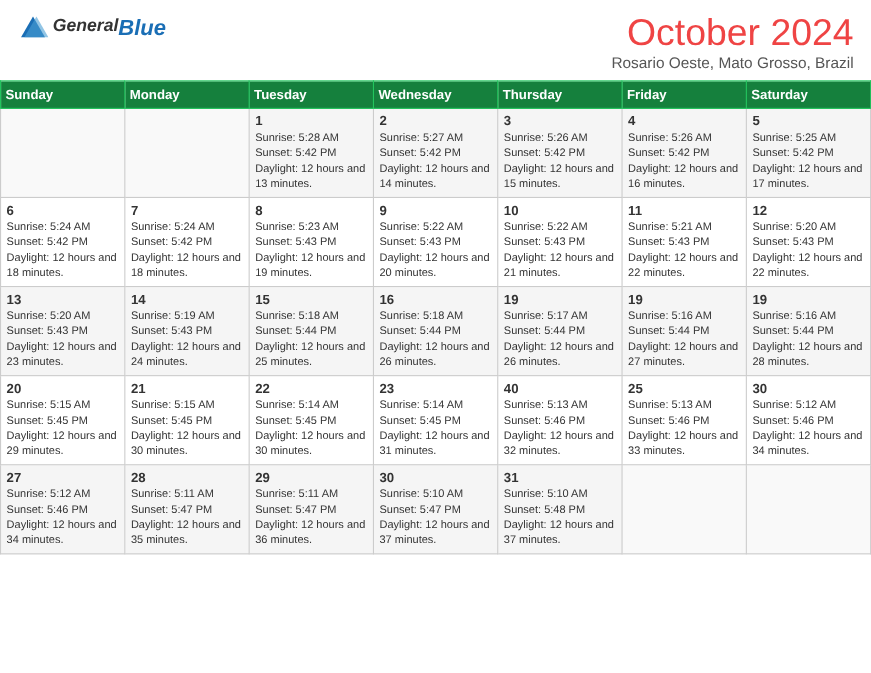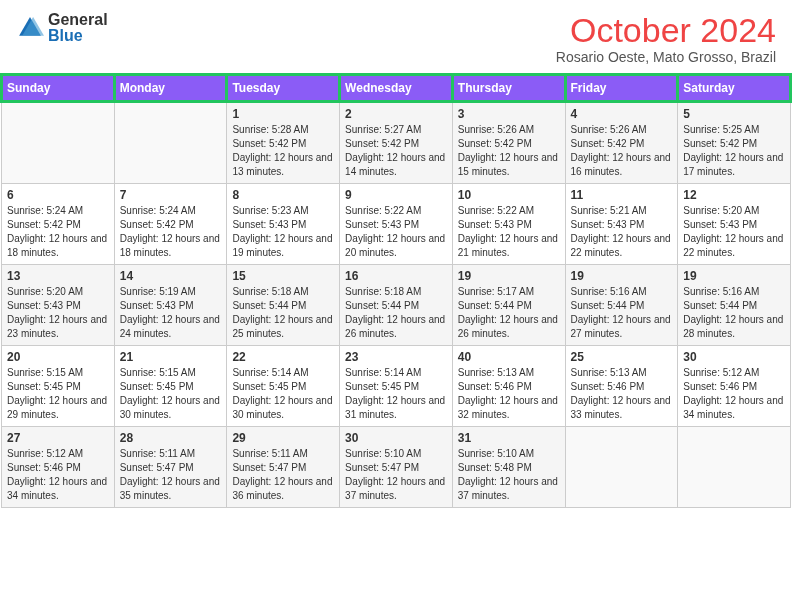--- a/index.html
+++ b/index.html
@@ -21,30 +21,30 @@
       align-items: flex-start;
       padding: 12px 16px 8px 16px;
     }
     .logo {
       display: flex;
       align-items: center;
       gap: 4px;
     }
     .logo-text {
       display: flex;
-      flex-direction: column;
       line-height: 1;
+      font-style: italic;
     }
     .logo-general {
       font-size: 16px;
       font-weight: bold;
       color: #333;
     }
     .logo-blue {
-      font-size: 16px;
+      font-size: 20px;
       font-weight: bold;
       color: #1a6eb5;
     }
     .logo-icon {
       width: 28px;
       height: 28px;
     }
     .title-block {
       text-align: right;
     }
@@ -57,27 +57,27 @@
     .location-title {
       font-size: 14px;
       color: #555;
     }
     .calendar {
       width: 100%;
       border-collapse: collapse;
       table-layout: fixed;
     }
     .calendar thead tr th {
-      background-color: #8b5cf6;
+      background-color: #15803d;
       color: #fff;
       font-size: 12px;
       font-weight: bold;
       padding: 5px 4px;
       text-align: left;
-      border: 3px solid #22c55e;
+      border: 1px solid #22c55e;
     }
     .calendar tbody tr td {
       border: 1px solid #ccc;
       vertical-align: top;
       padding: 4px 5px;
       font-size: 10.5px;
       color: #333;
       height: 80px;
       background: #fff;
     }

